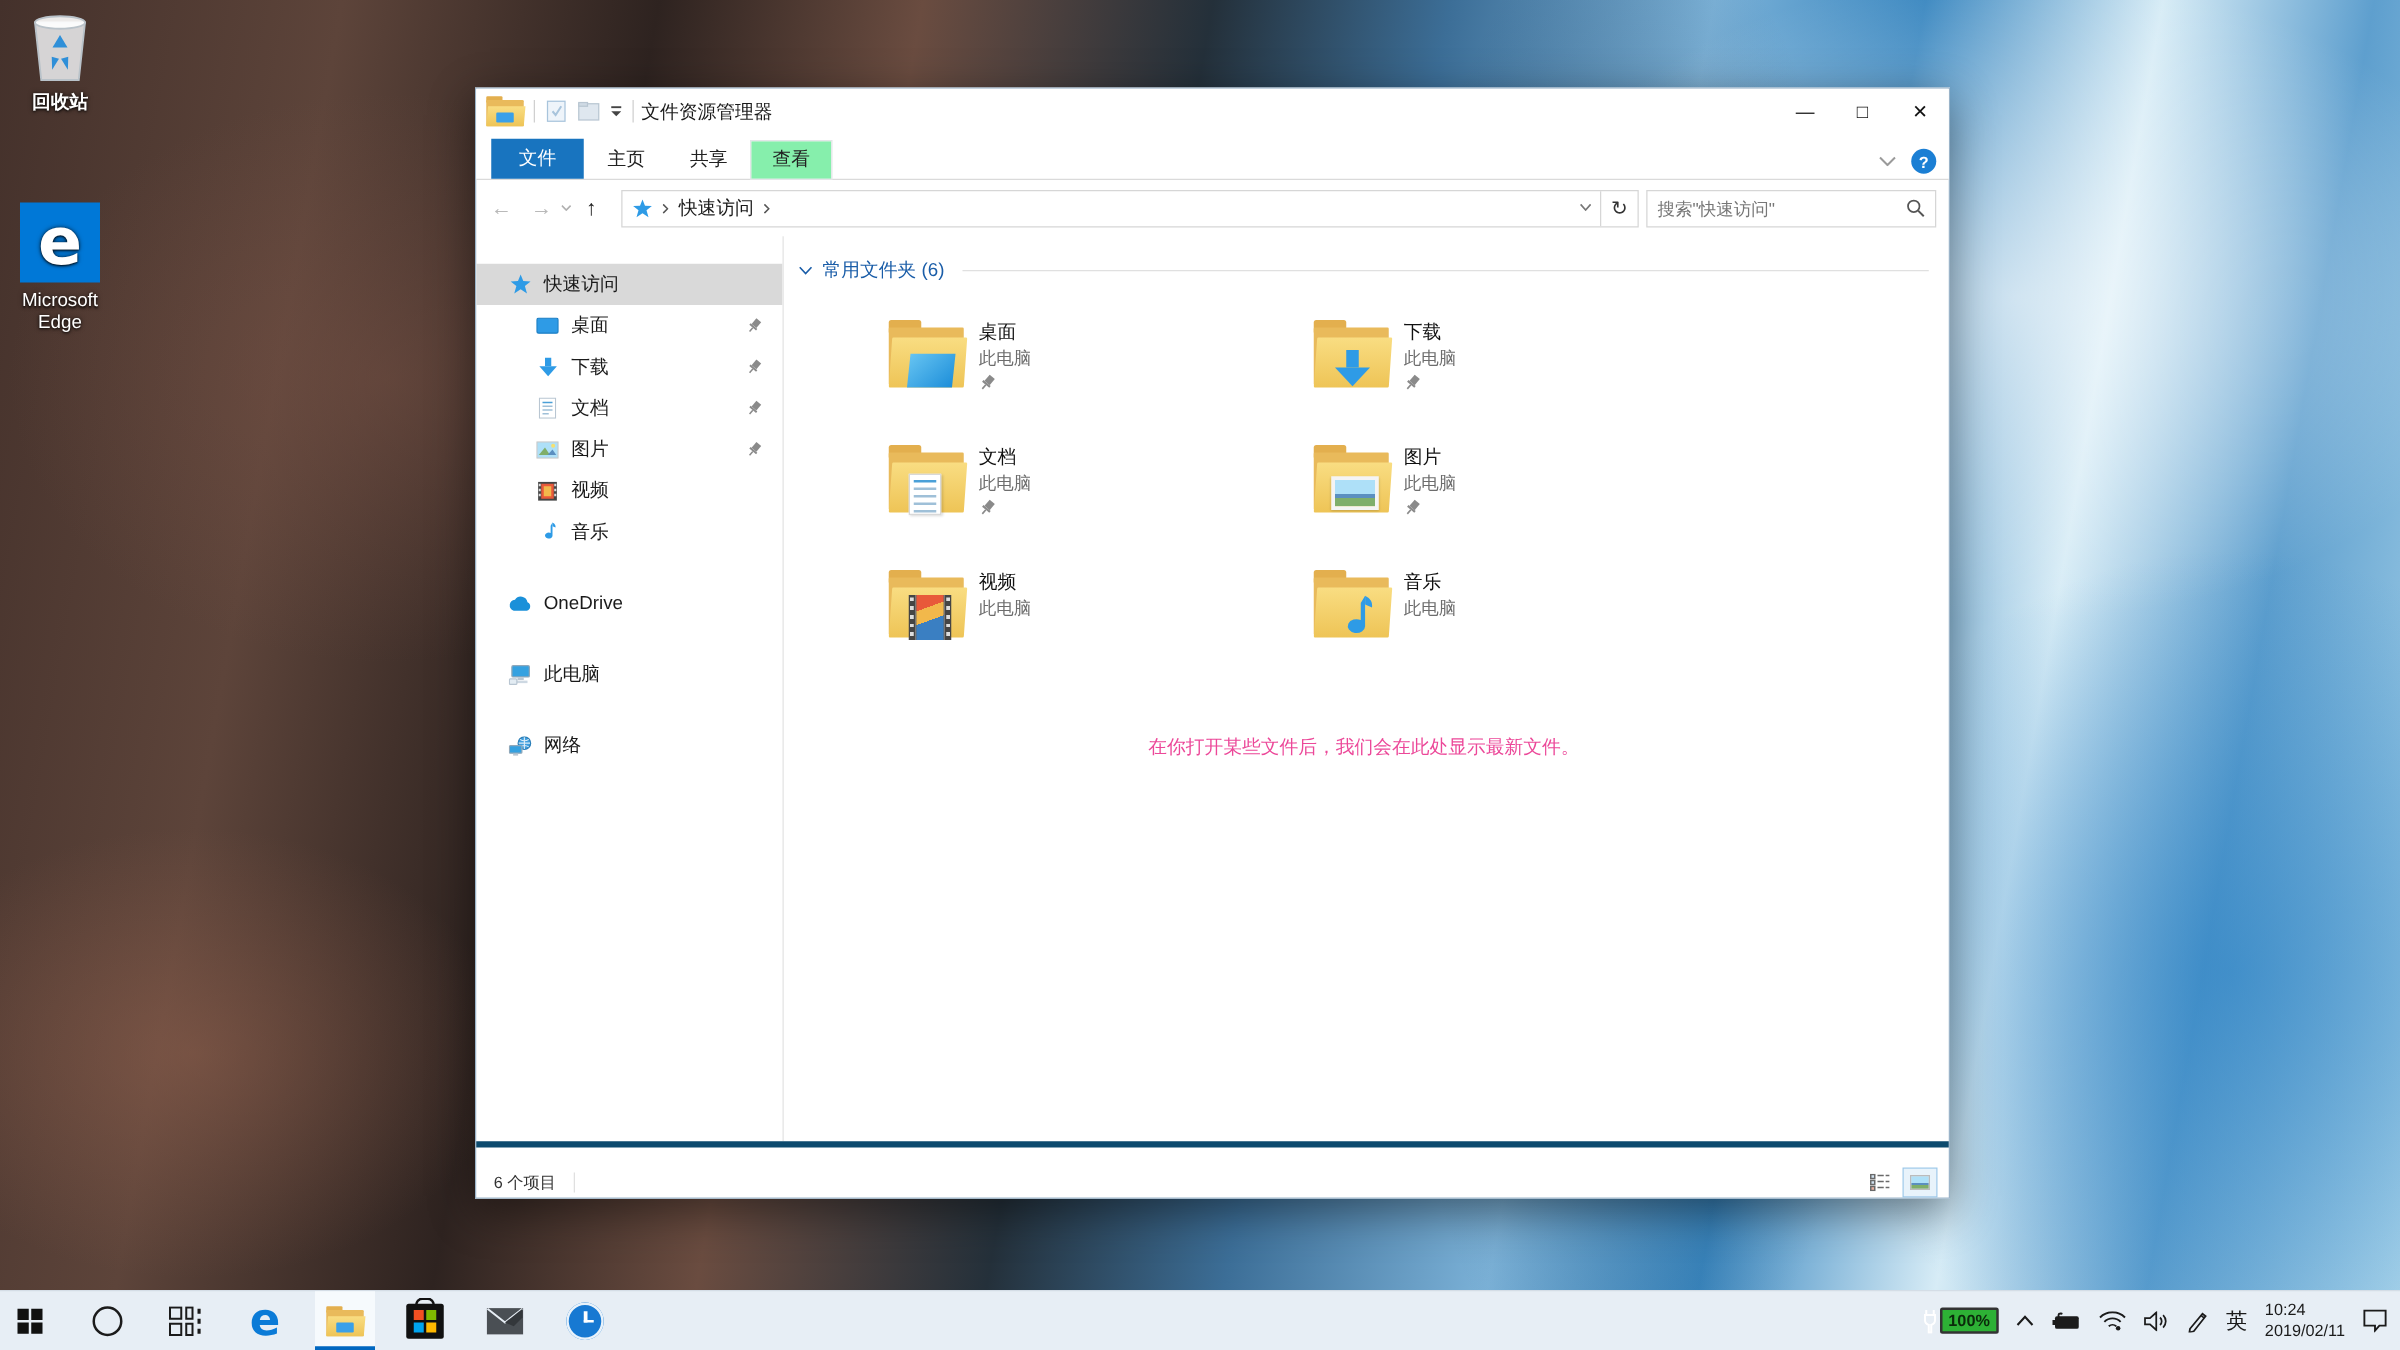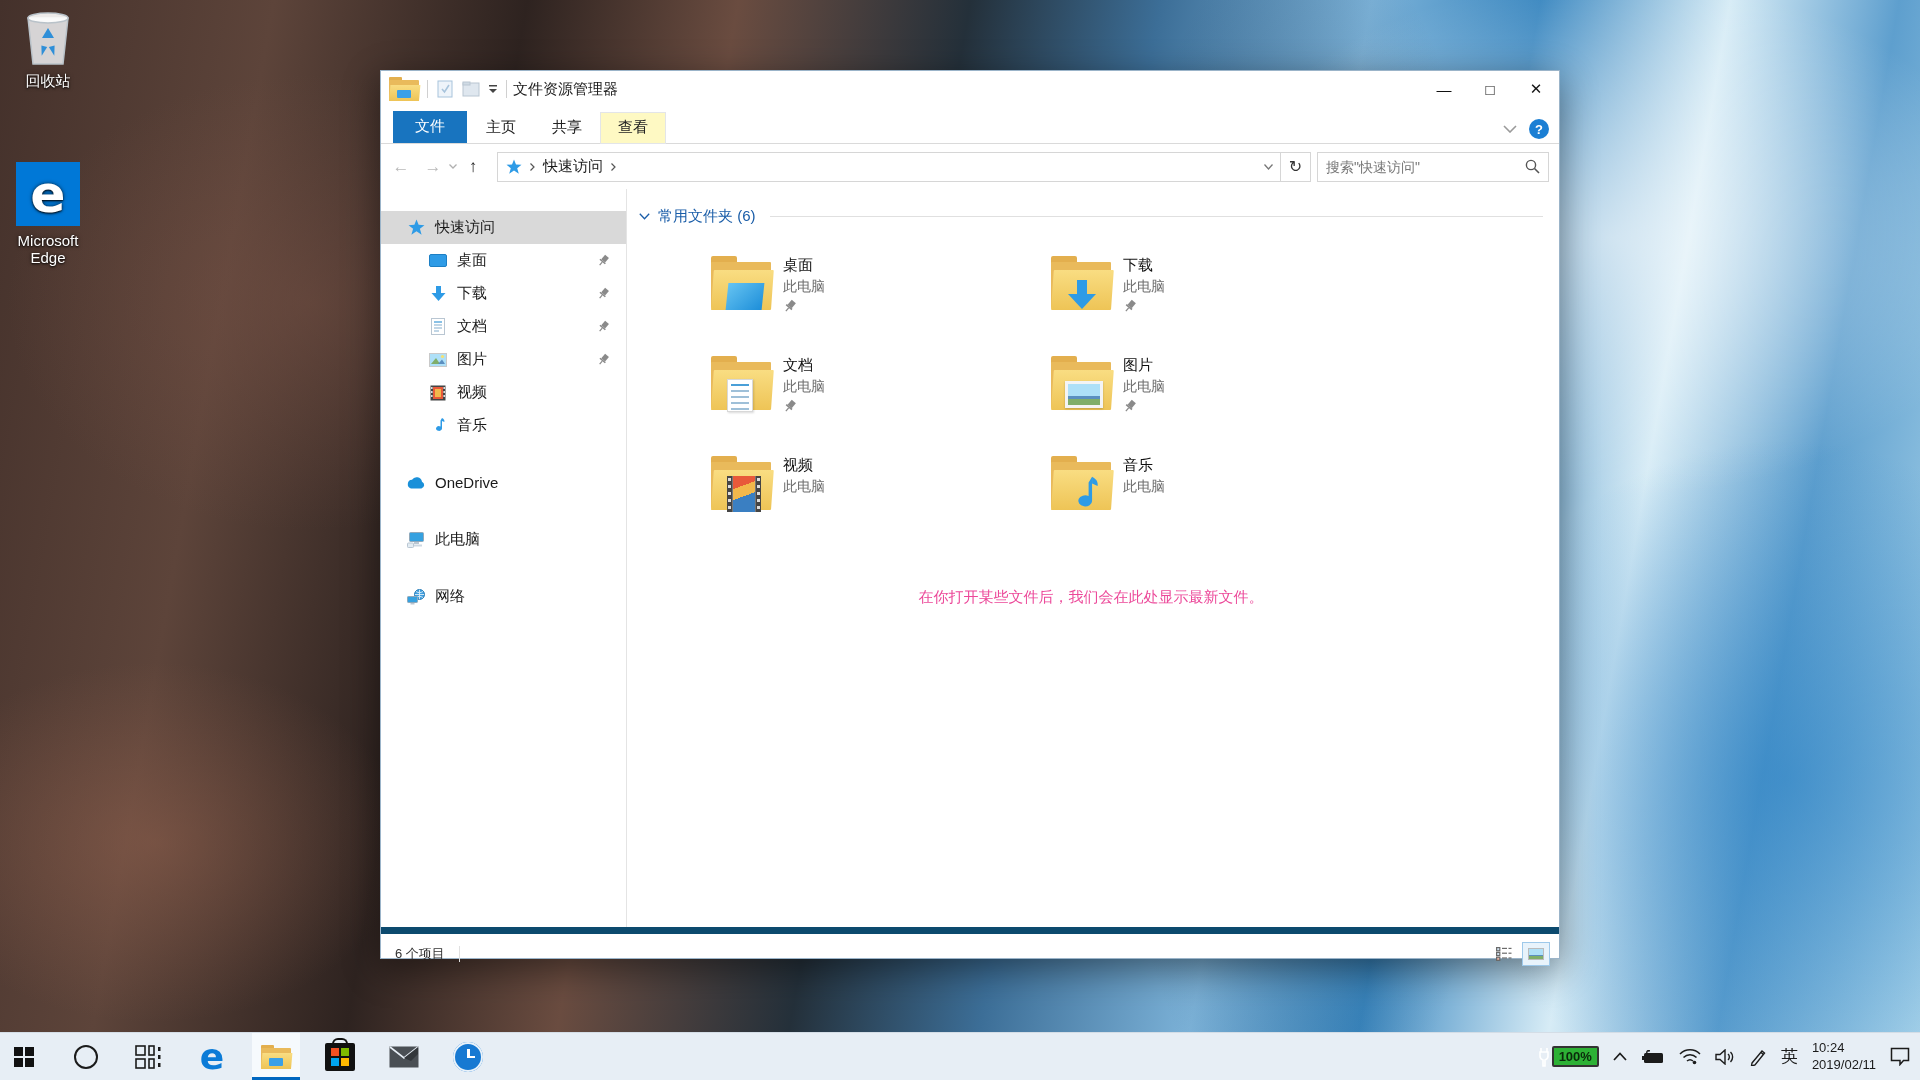--- a/index.html
+++ b/index.html
@@ -27,21 +27,21 @@
   .titlebar { height:36px; display:flex; align-items:center; padding-left:8px; background:#fff; flex:0 0 auto; }
   .qat { display:flex; align-items:center; gap:8px; }
   .qat .sep { width:1px; height:18px; background:#d0d0d0; }
   .title-text { margin-left:6px; font-size:15px; color:#1a1a1a; }
   .win-controls { margin-left:auto; display:flex; height:100%; }
   .win-btn { width:46px; height:100%; display:flex; align-items:center; justify-content:center; font-size:15px; color:#111; cursor:default; }
   
   .ribbon { height:37px; display:flex; align-items:flex-end; background:#fff; border-bottom:1px solid #dadada; flex:0 0 auto; padding-left:12px; }
   .tab { padding:5px 17px 6px; font-size:15px; color:#222; margin-right:2px; }
   .tab.file { background:#1874bf; color:#fff; padding:6px 22px 7px; }
-  .tab.boxed { background:#fef9c3; outline:1px solid #e3e5e8; }
+  .tab.boxed { background:#86efac; outline:1px solid #e3e5e8; }
   .ribbon-right { margin-left:auto; display:flex; align-items:center; gap:12px; padding-right:10px; padding-bottom:4px; }
   .help-circle { width:20px; height:20px; border-radius:50%; background:#1b7fd4; color:#fff; font-size:13px; font-weight:bold;
     display:flex; align-items:center; justify-content:center; }
   
   .navbar { height:45px; display:flex; align-items:center; padding:0 10px 0 6px; gap:4px; flex:0 0 auto; }
   .nav-arrow { width:28px; text-align:center; font-size:17px; color:#b9b9b9; }
   .nav-arrow.up { color:#222; }
   .nav-chev { color:#b9b9b9; font-size:10px; margin:0 -2px; }
   .addressbox { flex:1 1 auto; height:30px; border:1px solid #d6d6d6; display:flex; align-items:center; background:#fff; margin:0 2px 0 6px; }
   .addressbox .crumb-icon { margin:0 6px 0 8px; display:flex; }
@@ -85,21 +85,21 @@
   .ovl-doc i { display:block; height:2px; background:#9fc0d8; margin:4px 3px 0; }
   .ovl-doc i.b { background:#4aa0d8; }
   .ovl-pic { left:14px; bottom:2px; width:38px; height:27px; border:3px solid #f4f4f4; box-shadow:0 1px 2px rgba(0,0,0,.2);
     background:linear-gradient(#aee0f8 0 55%, #5b8fc0 55% 70%, #7fae6a 70%); }
   .ovl-film { left:16px; bottom:-2px; width:34px; height:36px; background:#454545; padding:0 5px; display:flex; align-items:center; }
   .ovl-film .inner { width:100%; height:100%; background:linear-gradient(160deg,#e8593a 0 30%,#f2b84b 30% 55%,#3a7fc2 55%); border-left:1px solid #777; border-right:1px solid #777; }
   .ovl-film:before, .ovl-film:after { content:""; position:absolute; top:2px; bottom:2px; width:3px;
     background:repeating-linear-gradient(#ddd 0 3px, #454545 3px 7px); }
   .ovl-film:before { left:1px; } .ovl-film:after { right:1px; }
   
-  .statusbar { height:31px; border-top:7px solid #0c4a6e; display:flex; align-items:center; padding:16px 10px 0 14px; font-size:13px; color:#333; flex:0 0 auto; }
+  .statusbar { height:45px; border-top:5px solid #0c4a6e; display:flex; align-items:center; padding:16px 10px 0 14px; font-size:13px; color:#333; flex:0 0 auto; }
   .statusbar .sep { width:1px; height:16px; background:#e0e0e0; margin-left:14px; }
   .view-btns { margin-left:auto; display:flex; gap:6px; align-items:center; }
   .view-btn { width:26px; height:22px; display:flex; align-items:center; justify-content:center; }
   .view-btn.active { outline:1px solid #9ec9ea; background:#e8f3fb; }
   .thumb-mini { width:16px; height:12px; border:1px solid #bbb; background:linear-gradient(#aee0f8 0 55%, #5b8fc0 55% 70%, #7fae6a 70%); }
   
   .taskbar { position:absolute; left:0; bottom:0; width:1920px; height:48px; background:#e7eef5; border-top:1px solid #d4dde6;
     display:flex; align-items:stretch; }
   .tb-btn { width:48px; display:flex; align-items:center; justify-content:center; position:relative; }
   .tb-btn.active { background:#f6fafd; box-shadow:inset 0 -3px 0 #0067c0; }
@@ -126,21 +126,21 @@
   .tray-item { display:flex; align-items:center; justify-content:center; color:#1b1b1b; }
   .batt-badge { display:flex; align-items:center; gap:2px; }
   .batt-green { border:2px solid #333; background:#2db135; color:#0b2a0b; font-size:13px; font-weight:bold; padding:1px 5px; border-radius:2px; }
   .ime { font-size:17px; color:#1b1b1b; }
   .clock-txt { font-size:13px; color:#1b1b1b; line-height:1.3; }
   svg { display:block; }
 </style>
 </head>
 <body>
 
-<div class="desk-icon" style="left:0;top:8px;">
+<div class="desk-icon" style="left:0;top:8px;font-weight:bold;">
   <div class="glyph">
     <svg width="52" height="60" viewBox="0 0 52 60">
       <polygon points="6,12 46,12 41,58 11,58" fill="rgba(245,248,250,0.82)" stroke="#b9c2c9" stroke-width="1.5"></polygon>
       <ellipse cx="26" cy="12" rx="20" ry="5" fill="rgba(255,255,255,0.9)" stroke="#b9c2c9" stroke-width="1.5"></ellipse>
       <g fill="#2f8fd8">
         <polygon points="26,22 32,32 20,32"></polygon>
         <polygon points="18,40 24,40 21,50" transform="rotate(15 21 45)"></polygon>
         <polygon points="28,40 34,40 31,50" transform="rotate(-15 31 45)"></polygon>
       </g>
     </svg>

